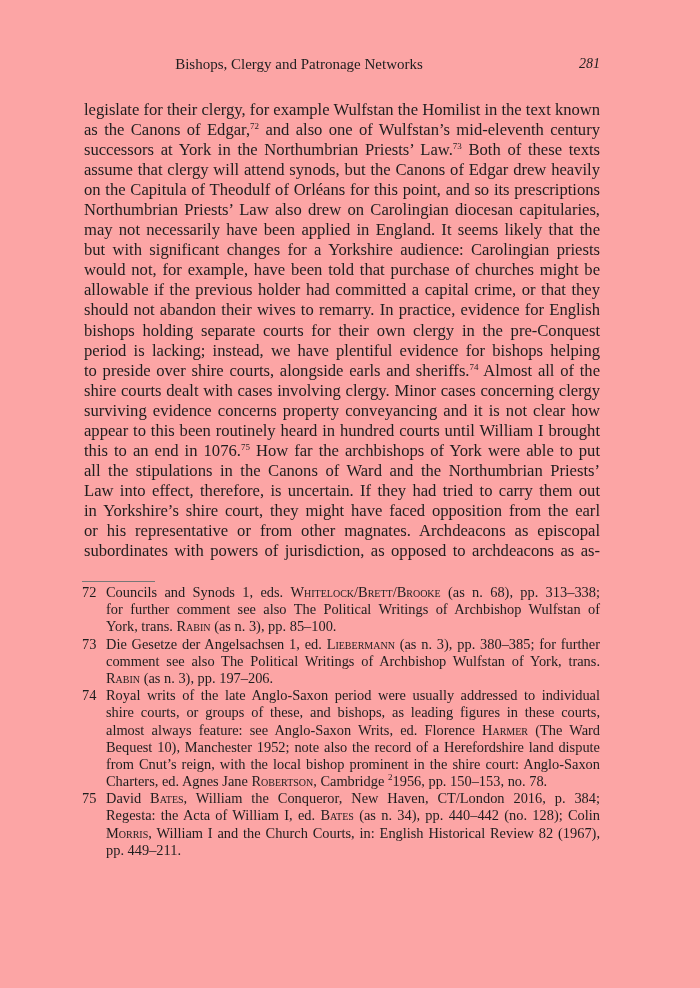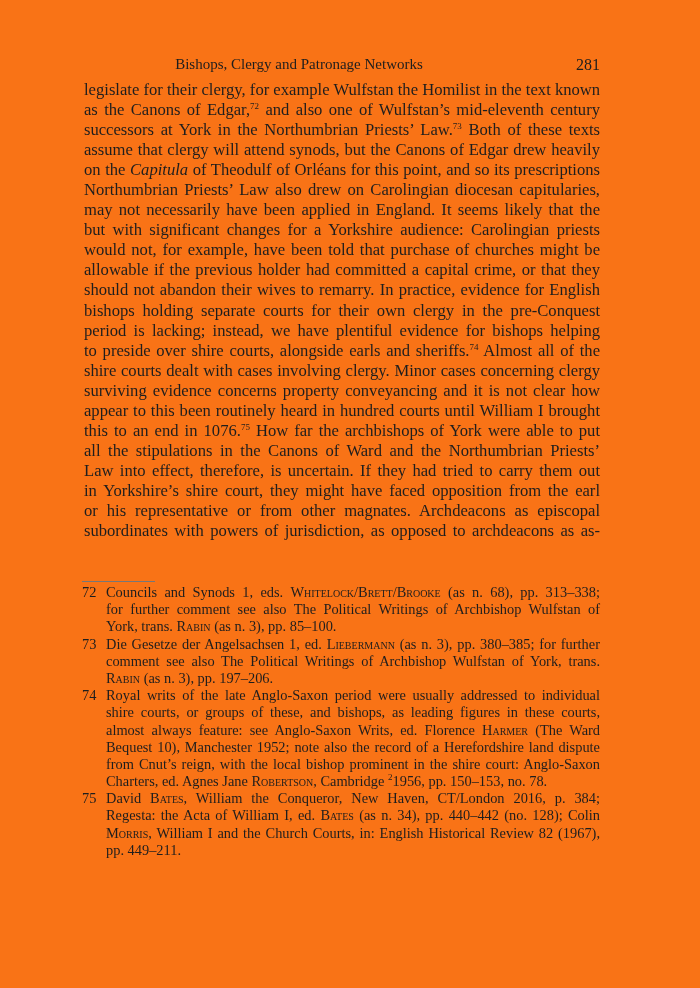--- a/index.html
+++ b/index.html
@@ -1,25 +1,25 @@
 <!DOCTYPE html>
 <html><head>
 <meta charset="utf-8">
 <style>
   html, body { margin: 0; padding: 0; background: #ffffff; }
   body { width: 700px; height: 988px; position: relative; overflow: hidden; }
-  .page { position: absolute; left: 0; top: 0; width: 700px; height: 988px; background: #f97316; color: #1e1e1e; font-family: "Liberation Serif", "DejaVu Serif", serif; }
+  .page { position: absolute; left: 0; top: 0; width: 700px; height: 988px; background: #fca5a5; color: #1e1e1e; font-family: "Liberation Serif", "DejaVu Serif", serif; }
   .running-head { position: absolute; top: 52px; left: 84px; width: 516px; height: 24px; font-size: 15px; }
   .running-title { position: absolute; left: 0; width: 430px; text-align: center; top: 4px; }
-  .page-number { position: absolute; right: 0; top: 4px; font-size: 16px; }
-  .body-text { position: absolute; left: 84px; top: 80px; width: 516px; font-size: 16.6px; line-height: 20.05px; }
+  .page-number { position: absolute; right: 0; top: 4px; font-size: 14px; font-style: italic; }
+  .body-text { position: absolute; left: 84px; top: 100px; width: 516px; font-size: 16.6px; line-height: 20.05px; }
   .line { display: block; white-space: nowrap; text-align: justify; text-align-last: justify; height: 20.05px; }
   .line.last { text-align-last: left; }
   sup { font-size: 9px; vertical-align: baseline; position: relative; top: -6px; line-height: 0; }
-  .it { font-style: italic; }
+  .it { }
   .sc { font-variant: small-caps; }
   .fn-rule { position: absolute; left: 82px; top: 581px; width: 73px; height: 1px; background: #777; }
   .footnotes { position: absolute; left: 82px; top: 584px; width: 518px; font-size: 14.4px; line-height: 17.2px; }
   .fn { position: relative; padding-left: 24px; }
   .fn-num { position: absolute; left: 0; top: 0; }
   .fn .line { height: 17.2px; }
 </style>
 </head>
 <body>
 

